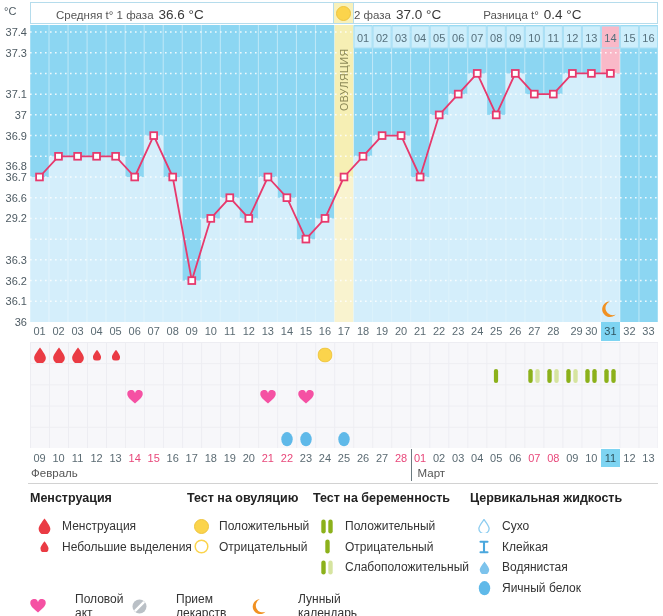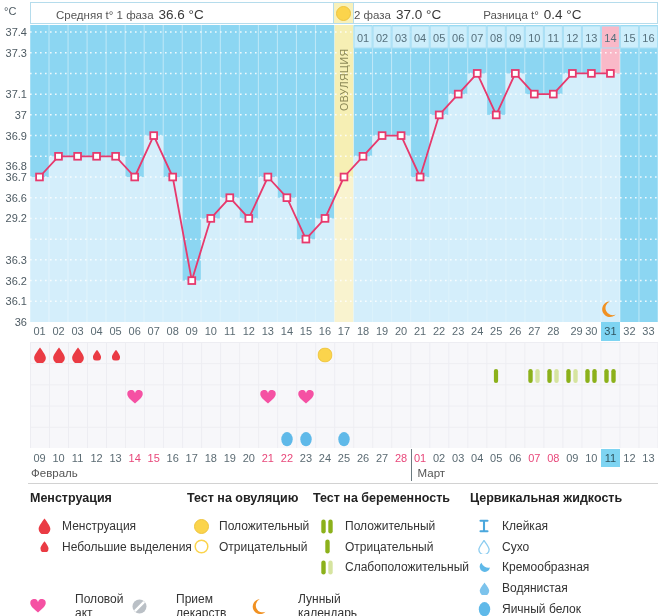--- a/index.html
+++ b/index.html
@@ -431,41 +431,33 @@
               <rect x="7.3" y="0.5" width="4.4" height="14" rx="2.2" fill="#d6e4a0"></rect>
             </svg>
           </span>
           <span>Слабоположительный</span>
         </div>
       </div>
       <div class="legend-sec" style="left: 470px;">
         <h4>Цервикальная жидкость</h4>
         <div class="l-item">
           <span class="ic">
+            <svg width="12" height="14" viewBox="0 0 12 15">
+              <path d="M6 .5C7.8 3 11.5 7.6 11.5 10.2A5.5 5.5 0 0 1 .5 10.2C.5 7.6 4.2 3 6 .5Z" fill="none" stroke="#8ecdf0" stroke-width="1.4"></path>
+            </svg>
+          </span>
+          <span>Сухо</span>
+        </div>
+        <div class="l-item">
+          <span class="ic">
             <svg width="12" height="14" viewBox="0 0 12 14">
               <path d="M2.5 1.8H9.5M6 1.8V12.2M2.5 12.2H9.5" fill="none" stroke="#4aa7dd" stroke-width="2.1" stroke-linecap="round"></path>
             </svg>
           </span>
           <span>Клейкая</span>
-        </div>
-        <div class="l-item">
-          <span class="ic">
-            <svg width="12" height="14" viewBox="0 0 12 15">
-              <path d="M6 .5C7.8 3 11.5 7.6 11.5 10.2A5.5 5.5 0 0 1 .5 10.2C.5 7.6 4.2 3 6 .5Z" fill="none" stroke="#8ecdf0" stroke-width="1.4"></path>
-            </svg>
-          </span>
-          <span>Сухо</span>
-        </div>
-        <div class="l-item">
-          <span class="ic">
-            <svg width="13" height="13" viewBox="0 0 13 13">
-              <path d="M12 6.5A5.2 5.2 0 1 1 3.4 1.8A7.4 7.4 0 0 0 12 6.5Z" fill="#5fb9e9"></path>
-            </svg>
-          </span>
-          <span>Кремообразная</span>
         </div>
         <div class="l-item">
           <span class="ic">
             <svg width="11" height="13" viewBox="0 0 12 15">
               <path d="M6 .5C7.8 3 11.5 7.6 11.5 10.2A5.5 5.5 0 0 1 .5 10.2C.5 7.6 4.2 3 6 .5Z" fill="#7cc3ec"></path>
             </svg>
           </span>
           <span>Водянистая</span>
         </div>
         <div class="l-item">

